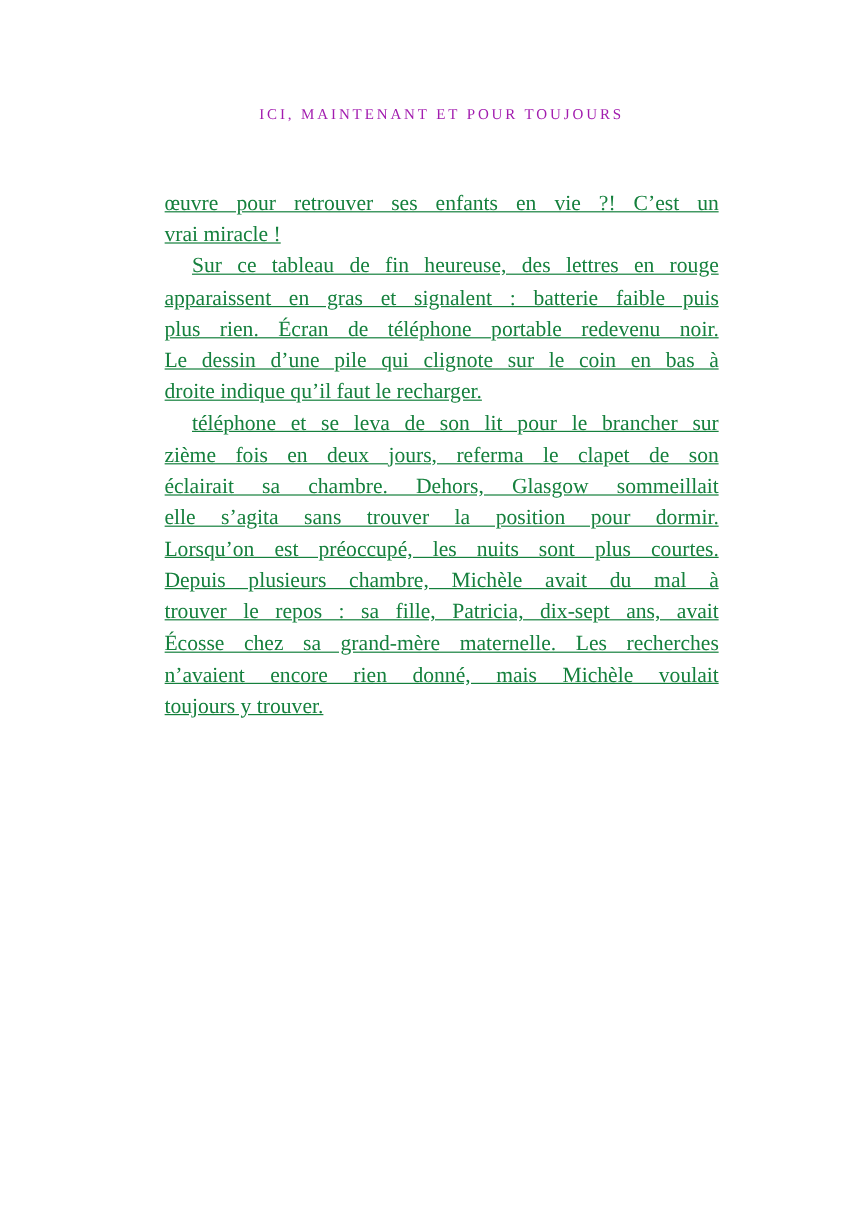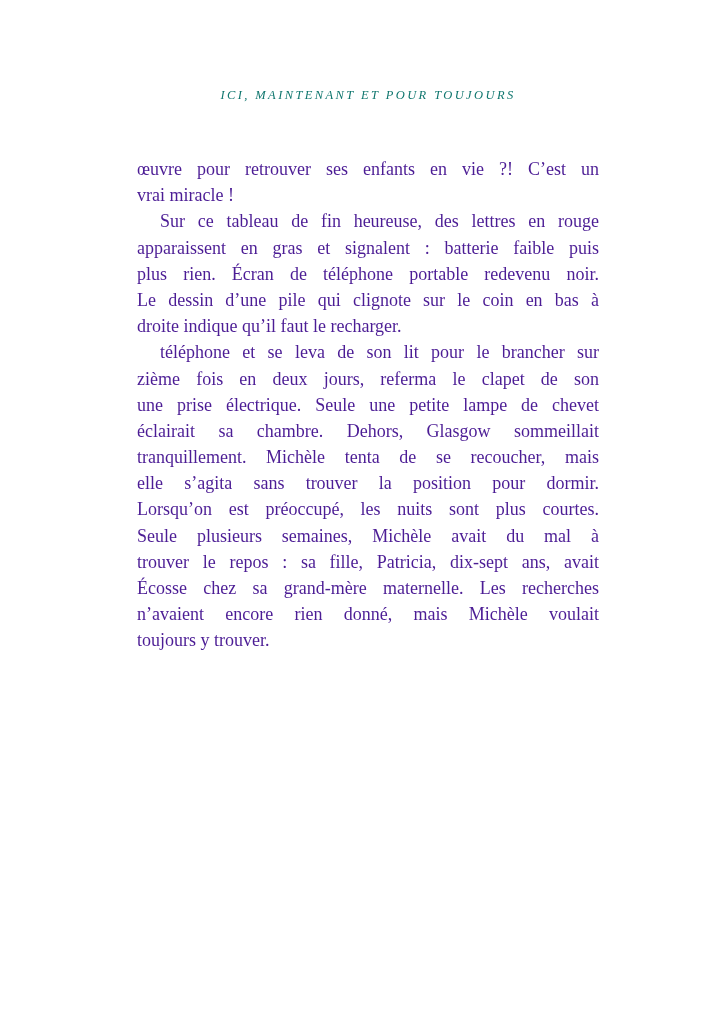--- a/index.html
+++ b/index.html
@@ -51,41 +51,39 @@
     content: "";
     display: inline-block;
     width: 100%;
     height: 0;
   }
 </style>
 </head>
 <body>
 
 <div class="page" style="background: rgb(255, 255, 255);">
-  <div class="running-header" style="color: #0f766e; font-style: italic;">ICI, MAINTENANT ET POUR TOUJOURS</div>
-  <main class="body-text" style="color: #4c1d95;">
+  <div class="running-header" style="color: #a21caf;">ICI, MAINTENANT ET POUR TOUJOURS</div>
+  <main class="body-text" style="color: #15803d; text-decoration: underline;">
       <div class="para">
         <div class="line just">œuvre pour retrouver ses enfants en vie ?! C’est un</div>
         <div class="line">vrai miracle !</div>
       </div>
       <div class="para indent">
         <div class="line just">Sur ce tableau de fin heureuse, des lettres en rouge</div>
         <div class="line just">apparaissent en gras et signalent : batterie faible puis</div>
         <div class="line just">plus rien. Écran de téléphone portable redevenu noir.</div>
         <div class="line just">Le dessin d’une pile qui clignote sur le coin en bas à</div>
         <div class="line">droite indique qu’il faut le recharger.</div>
       </div>
       <div class="para indent">
         <div class="line just">téléphone et se leva de son lit pour le brancher sur</div>
         <div class="line just">zième fois en deux jours, referma le clapet de son</div>
-        <div class="line just">une prise électrique. Seule une petite lampe de chevet</div>
         <div class="line just">éclairait sa chambre. Dehors, Glasgow sommeillait</div>
-        <div class="line just">tranquillement. Michèle tenta de se recoucher, mais</div>
         <div class="line just">elle s’agita sans trouver la position pour dormir.</div>
         <div class="line just">Lorsqu’on est préoccupé, les nuits sont plus courtes.</div>
-        <div class="line just">Seule plusieurs semaines, Michèle avait du mal à</div>
+        <div class="line just">Depuis plusieurs chambre, Michèle avait du mal à</div>
         <div class="line just">trouver le repos : sa fille, Patricia, dix-sept ans, avait</div>
         <div class="line just">Écosse chez sa grand-mère maternelle. Les recherches</div>
         <div class="line just">n’avaient encore rien donné, mais Michèle voulait</div>
         <div class="line">toujours y trouver.</div>
       </div>
     </main>
 </div>
 
 </body></html>

